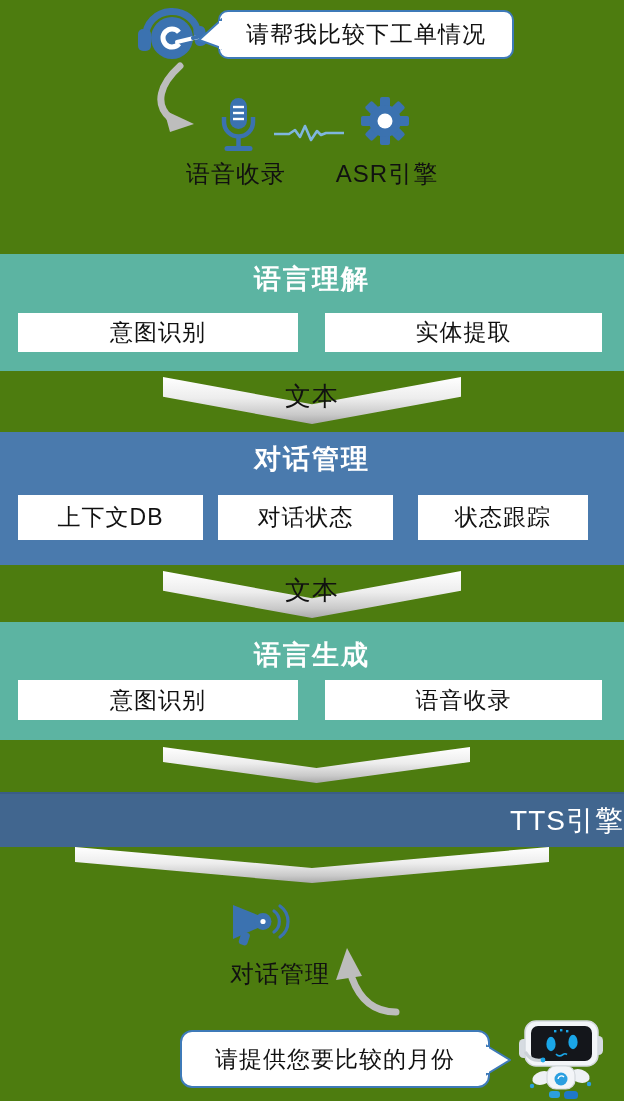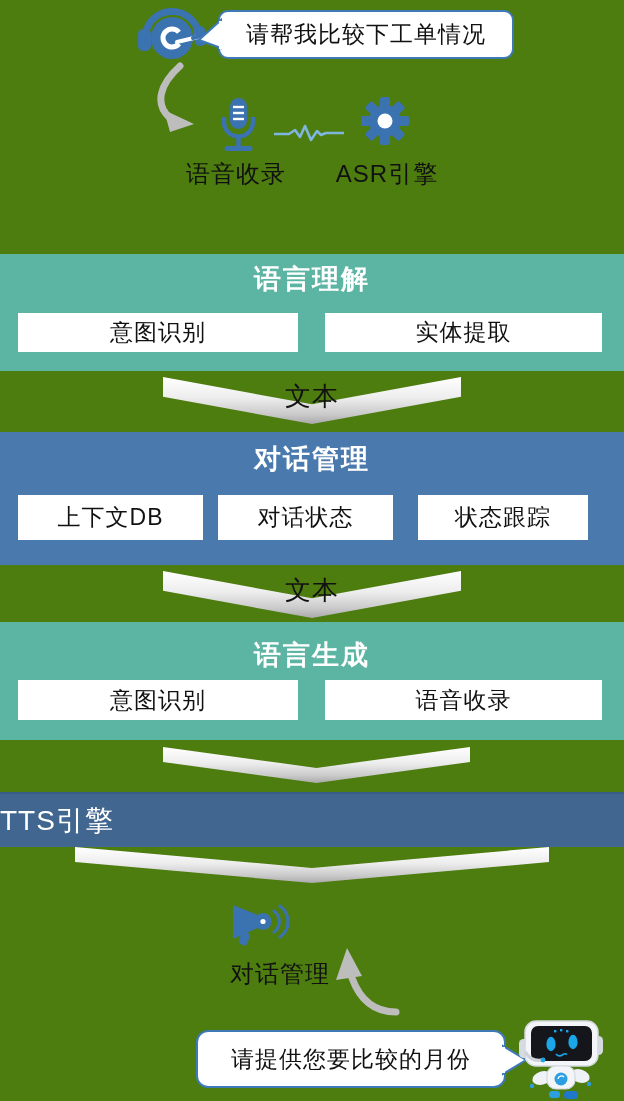--- a/index.html
+++ b/index.html
@@ -21,21 +21,21 @@
     text-align:center;color:#fff;font-weight:bold;font-size:27px;letter-spacing:2px;
   }
   .subbox{
     position:absolute;background:#fff;display:flex;align-items:center;justify-content:center;
     font-size:23px;color:#111;letter-spacing:1px;
   }
   .green{background:#5cb4a2;}
   .blue{background:#4a7aad;}
   .ttsbar{
     position:absolute;left:0;width:624px;top:792px;height:53px;background:#41668f;
-    border-top:2px solid #3a5d86;display:flex;align-items:center;justify-content:flex-start;
+    border-top:2px solid #3a5d86;display:flex;align-items:center;justify-content:flex-end;
     color:#fff;font-size:28px;letter-spacing:1px;
   }
   
   .chev{
     position:absolute;
     background:linear-gradient(180deg,#ffffff 0%,#ededed 45%,#c9c9c9 80%,#a9a9a9 100%);
     clip-path:polygon(0 0,50% 58%,100% 0,100% 42%,50% 100%,0 42%);
   }
   .chev-label{
     position:absolute;text-align:center;font-size:26px;color:#111;letter-spacing:1px;z-index:2;
@@ -148,21 +148,21 @@
     <rect x="8" y="33" width="9" height="13" rx="3" fill="#3b72b0" transform="rotate(18 12 39)"></rect>
   </svg>
 
   <div class="flow-label" style="left:228px;top:958px;width:104px">对话管理</div>
 
   <svg class="abs" style="left:322px;top:946px" width="82" height="72" viewBox="0 0 82 72">
     <path d="M74,66 C52,66 38,54 30,32" fill="none" stroke="#bdbdbd" stroke-width="7" stroke-linecap="round"></path>
     <polygon points="14,34 25,2 40,30" fill="#bdbdbd"></polygon>
   </svg>
 
-  <div class="bubble" style="left:196px;top:1030px;width:306px;height:54px;border-radius:12px">
+  <div class="bubble" style="left:180px;top:1030px;width:306px;height:54px;border-radius:12px">
     <svg class="tail" style="right:-23px;top:10px" width="25" height="36" viewBox="0 0 25 36">
       <polygon points="1,4 24,18 1,32" fill="#ffffff" stroke="#3e7ab8" stroke-width="2"></polygon>
       <rect x="0" y="5" width="3" height="26" fill="#ffffff"></rect>
     </svg>
     <span>请提供您要比较的月份</span>
   </div>
 
   <svg class="abs" style="left:512px;top:1013px" width="98" height="88" viewBox="0 0 98 88">
     <rect x="7" y="26" width="11" height="19" rx="4.5" fill="#d6dbe1"></rect>
     <rect x="80" y="23" width="11" height="19" rx="4.5" fill="#d6dbe1"></rect>

